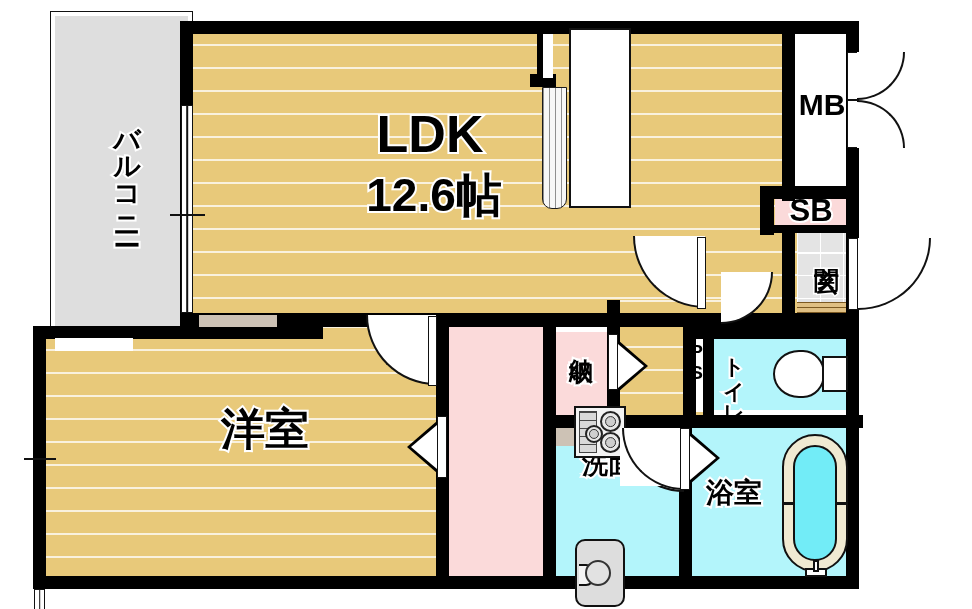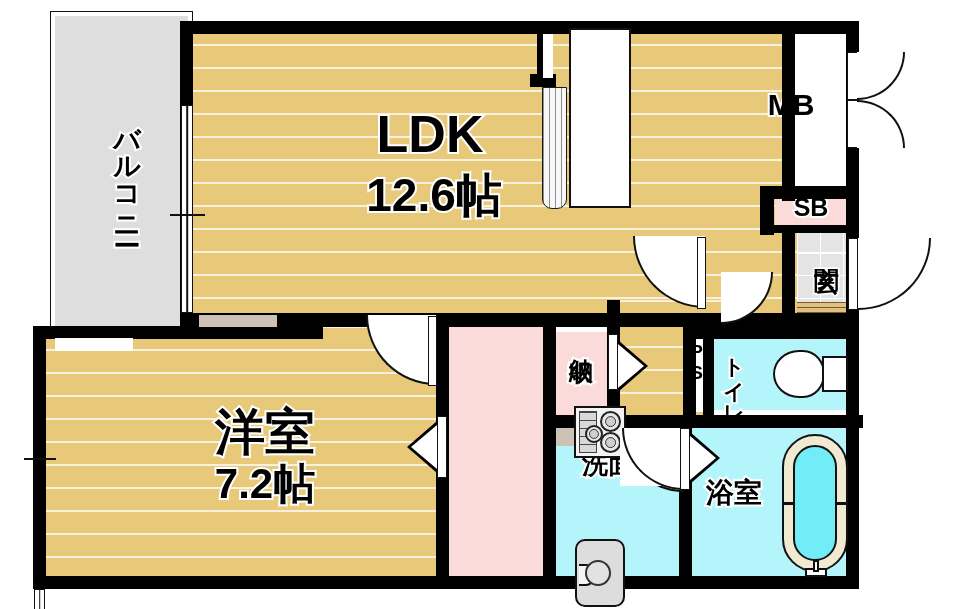--- a/index.html
+++ b/index.html
@@ -74,25 +74,25 @@
     paint-order: stroke fill;
     letter-spacing: 0px;
   }
   .lbl-thin { -webkit-text-stroke: 3px #ffffff; }
   .vertical {
     writing-mode: vertical-rl;
     text-orientation: upright;
   }
   .ldk-name  { font-size: 52px; }
   .ldk-area  { font-size: 46px; }
-  .room-name { font-size: 50px; }
+  .room-name { font-size: 44px; }
   .room-area { font-size: 42px; }
   .lbl-wic   { font-size: 34px; }
   .lbl-mb    { font-size: 30px; }
-  .lbl-sb    { font-size: 25px; }
+  .lbl-sb    { font-size: 31px; }
   .lbl-genkan{ font-size: 25px; }
   .lbl-storage{ font-size: 24px; }
   .lbl-wash  { font-size: 26px; }
   .lbl-bath  { font-size: 28px; }
   .lbl-toilet{ font-size: 21px; }
   .lbl-ps    { font-size: 19px; }
   .lbl-balcony { font-size: 27px; }
 
   
   .counter {
@@ -282,21 +282,21 @@
   <div class="abs fill-cyan" style="left:692px; top:424px; width:164px; height:160px;"></div>
   <div class="lbl lbl-bath" style="left:702px; top:479px; width:64px;">浴室</div>
 
   <div class="abs fill-cyan" style="left:712px; top:338px; width:136px; height:72px;"></div>
   <div class="lbl lbl-toilet vertical" style="left:719px; top:343px; width:26px;">トイレ</div>
 
   <div class="abs fill-white" style="left:686px; top:336px; width:20px; height:76px; border:0;"></div>
   <div class="lbl lbl-ps vertical" style="left:686px; top:341px; width:20px;">PS</div>
 
   <div class="abs fill-white" style="left:795px; top:21px; width:55px; height:165px;"></div>
-  <div class="lbl lbl-mb" style="left:761px; top:90px; width:60px;">MB</div>
+  <div class="lbl lbl-mb" style="left:792px; top:90px; width:60px;">MB</div>
 
   <div class="abs fill-pink" style="left:775px; top:192px; width:72px; height:37px;"></div>
   <div class="lbl lbl-sb" style="left:775px; top:195px; width:72px;">SB</div>
 
   <div class="abs tile-entry" style="left:797px; top:229px; width:51px; height:95px;"></div>
   <div class="lbl lbl-genkan vertical lbl-thin" style="left:809px; top:248px; width:30px;">玄関</div>
   <div class="abs wood-step" style="left:797px; top:302px; width:51px; height:22px;"></div>
 
   <div class="abs wall" style="left:193px; top:21px; width:659px; height:13px;"></div>
 
@@ -419,15 +419,14 @@
   </div>
   <div class="abs tub-faucet" style="left:805px; top:568px; width:22px; height:9px;"></div>
   <div class="abs tub-faucet" style="left:813px; top:560px; width:6px; height:12px;"></div>
 
   <div class="abs fill-white" style="left:770px; top:424px; width:78px; height:0px;"></div>
 
   <div class="lbl ldk-name" style="left:360px; top:108px; width:140px;">LDK</div>
   <div class="lbl ldk-area" style="left:340px; top:172px; width:188px;text-align:center;">12.6帖</div>
 
   <div class="lbl room-name" style="left:200px; top:407px; width:130px;">洋室</div>
-  <div class="lbl room-area" style="left:190px; top:463px; width:150px;">7.2帖</div>
 
 </div>
 
 </body></html>

